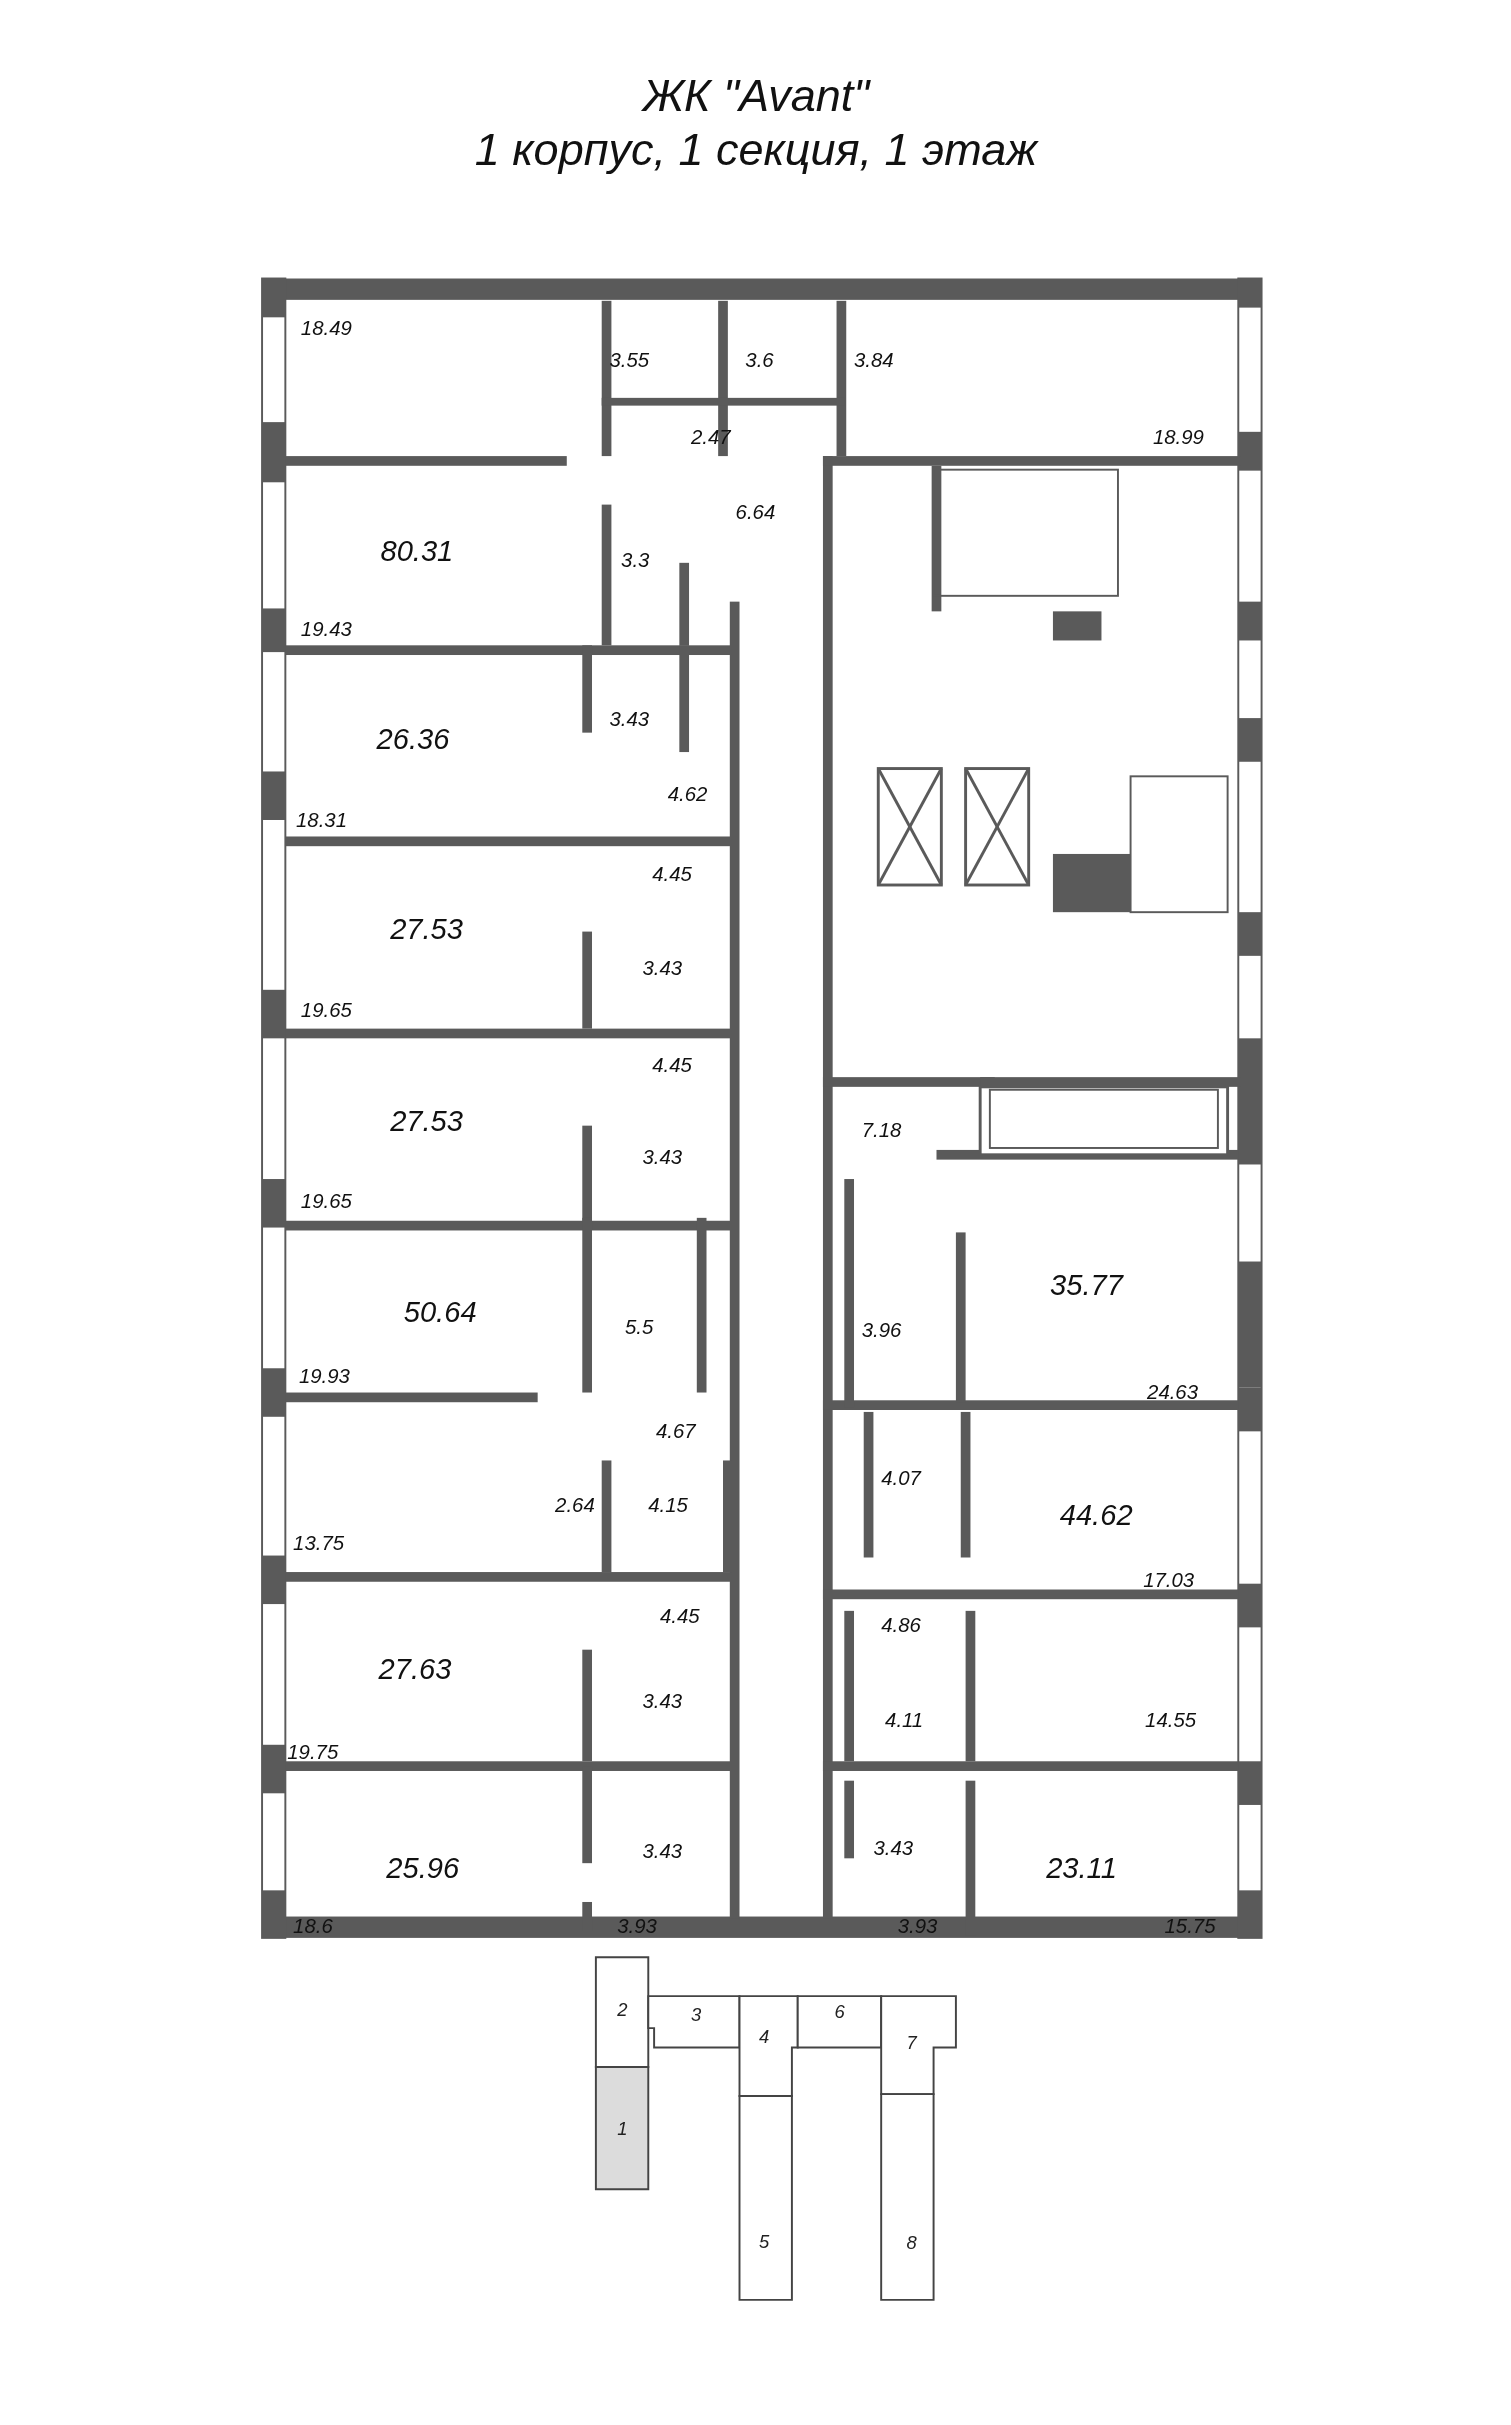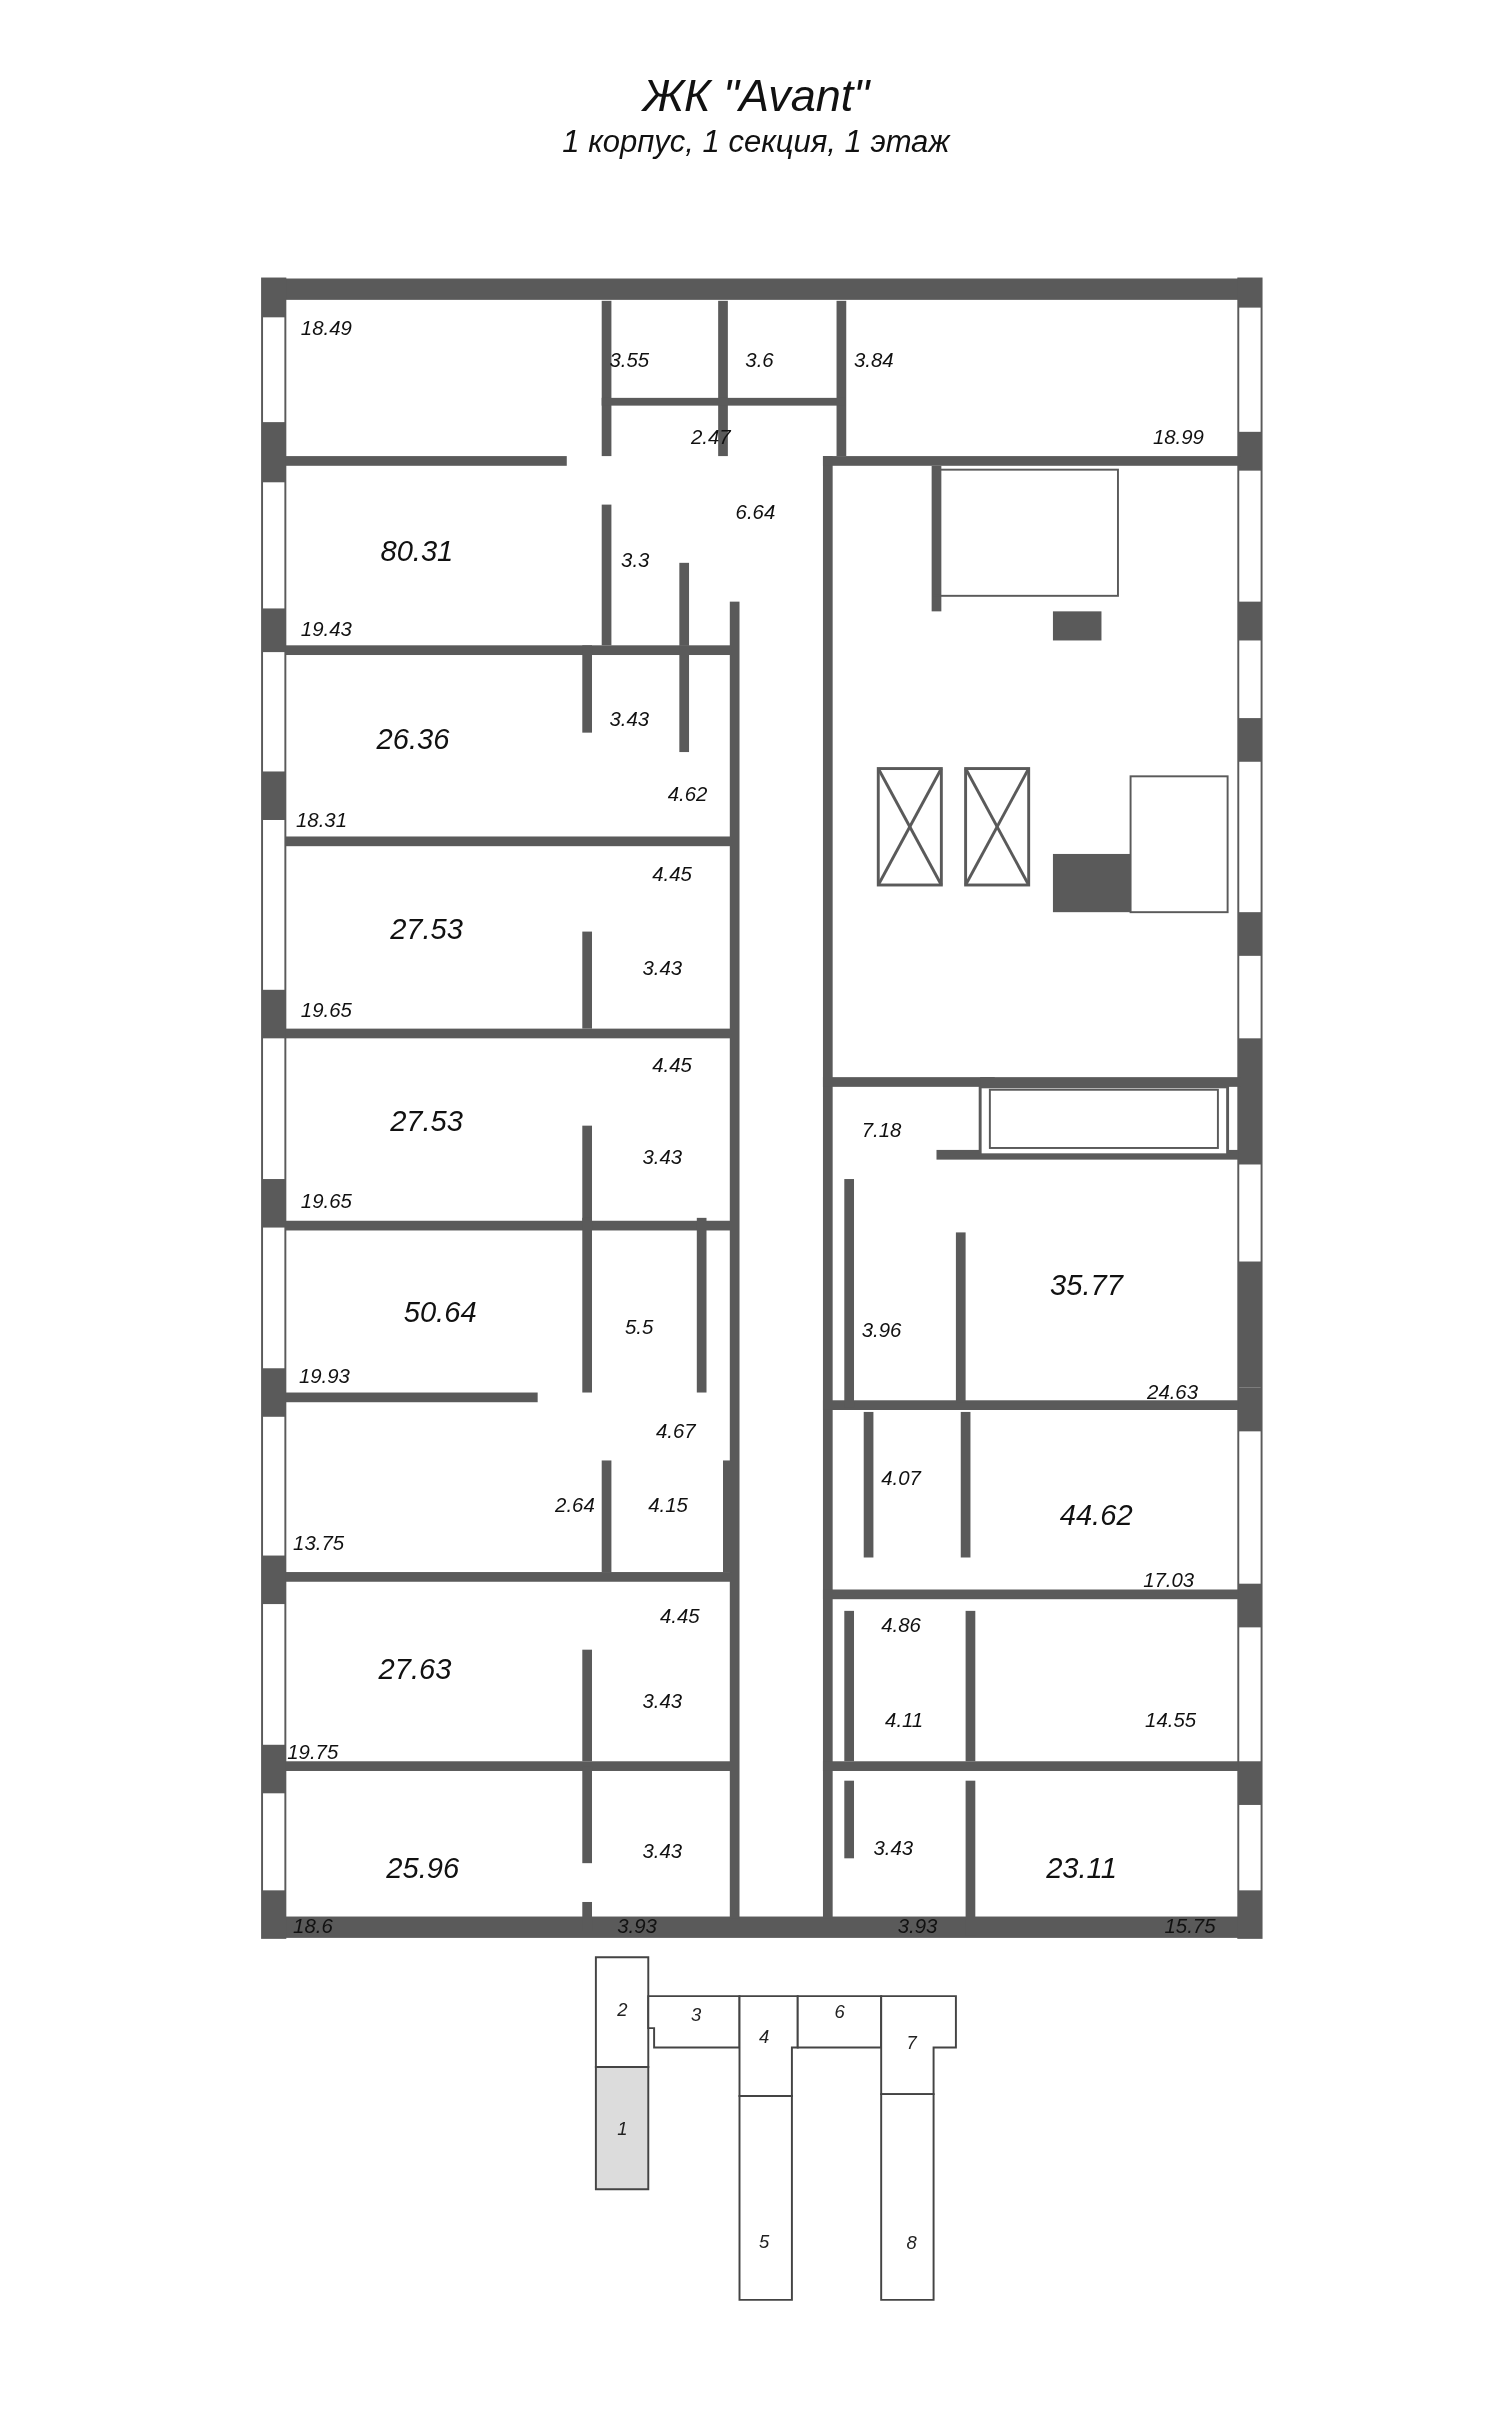--- a/index.html
+++ b/index.html
@@ -1,19 +1,19 @@
 <!DOCTYPE html>
 <html><head>
 <meta charset="utf-8">
 <style>
   html,body{margin:0;padding:0;background:#fff;}
   body{width:1512px;height:2426px;position:relative;overflow:hidden;font-family:"Liberation Sans",sans-serif;}
   .title{position:absolute;left:0;width:1512px;text-align:center;font-style:italic;color:#111;}
   #t1{top:70px;font-size:45px;}
-  #t2{top:124px;font-size:31px;}
+  #t2{top:124px;font-size:45px;}
   svg{position:absolute;left:0;top:0;}
   .lbl{font-family:"Liberation Sans",sans-serif;font-style:italic;fill:#111;}
   .big{font-size:30px;}
   .sm{font-size:21px;}
   .key{font-family:"Liberation Sans",sans-serif;font-style:italic;fill:#222;font-size:19px;}
 </style>
 </head>
 <body>
 
 <div class="title" id="t1">ЖК "Avant"</div>

